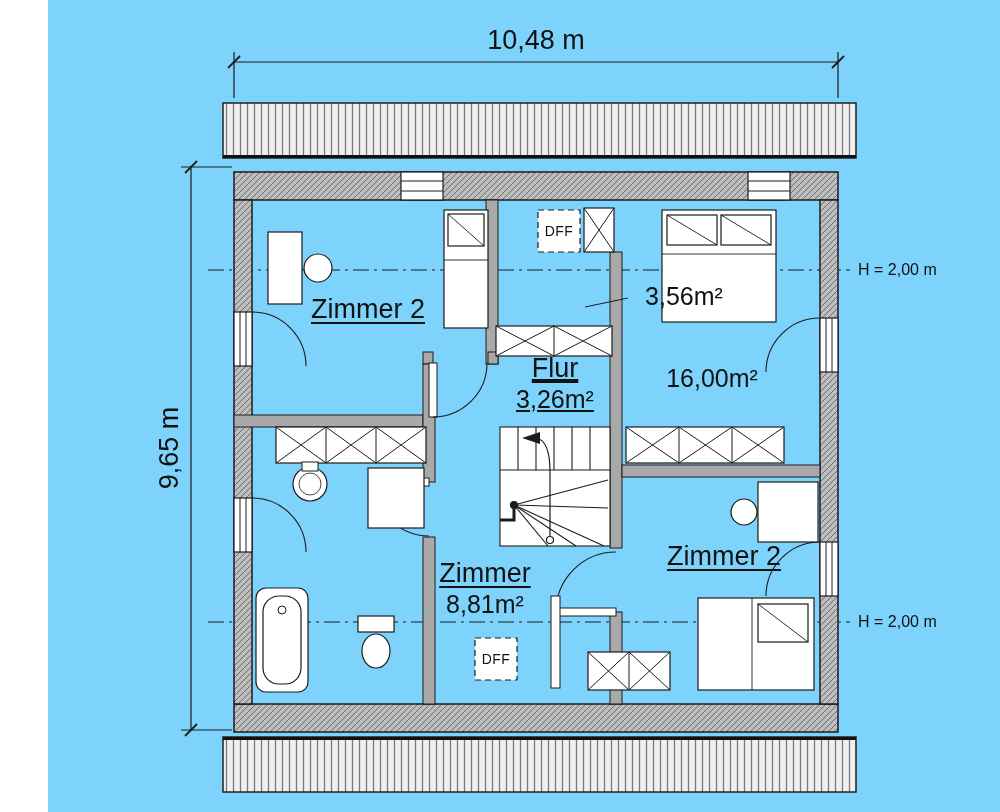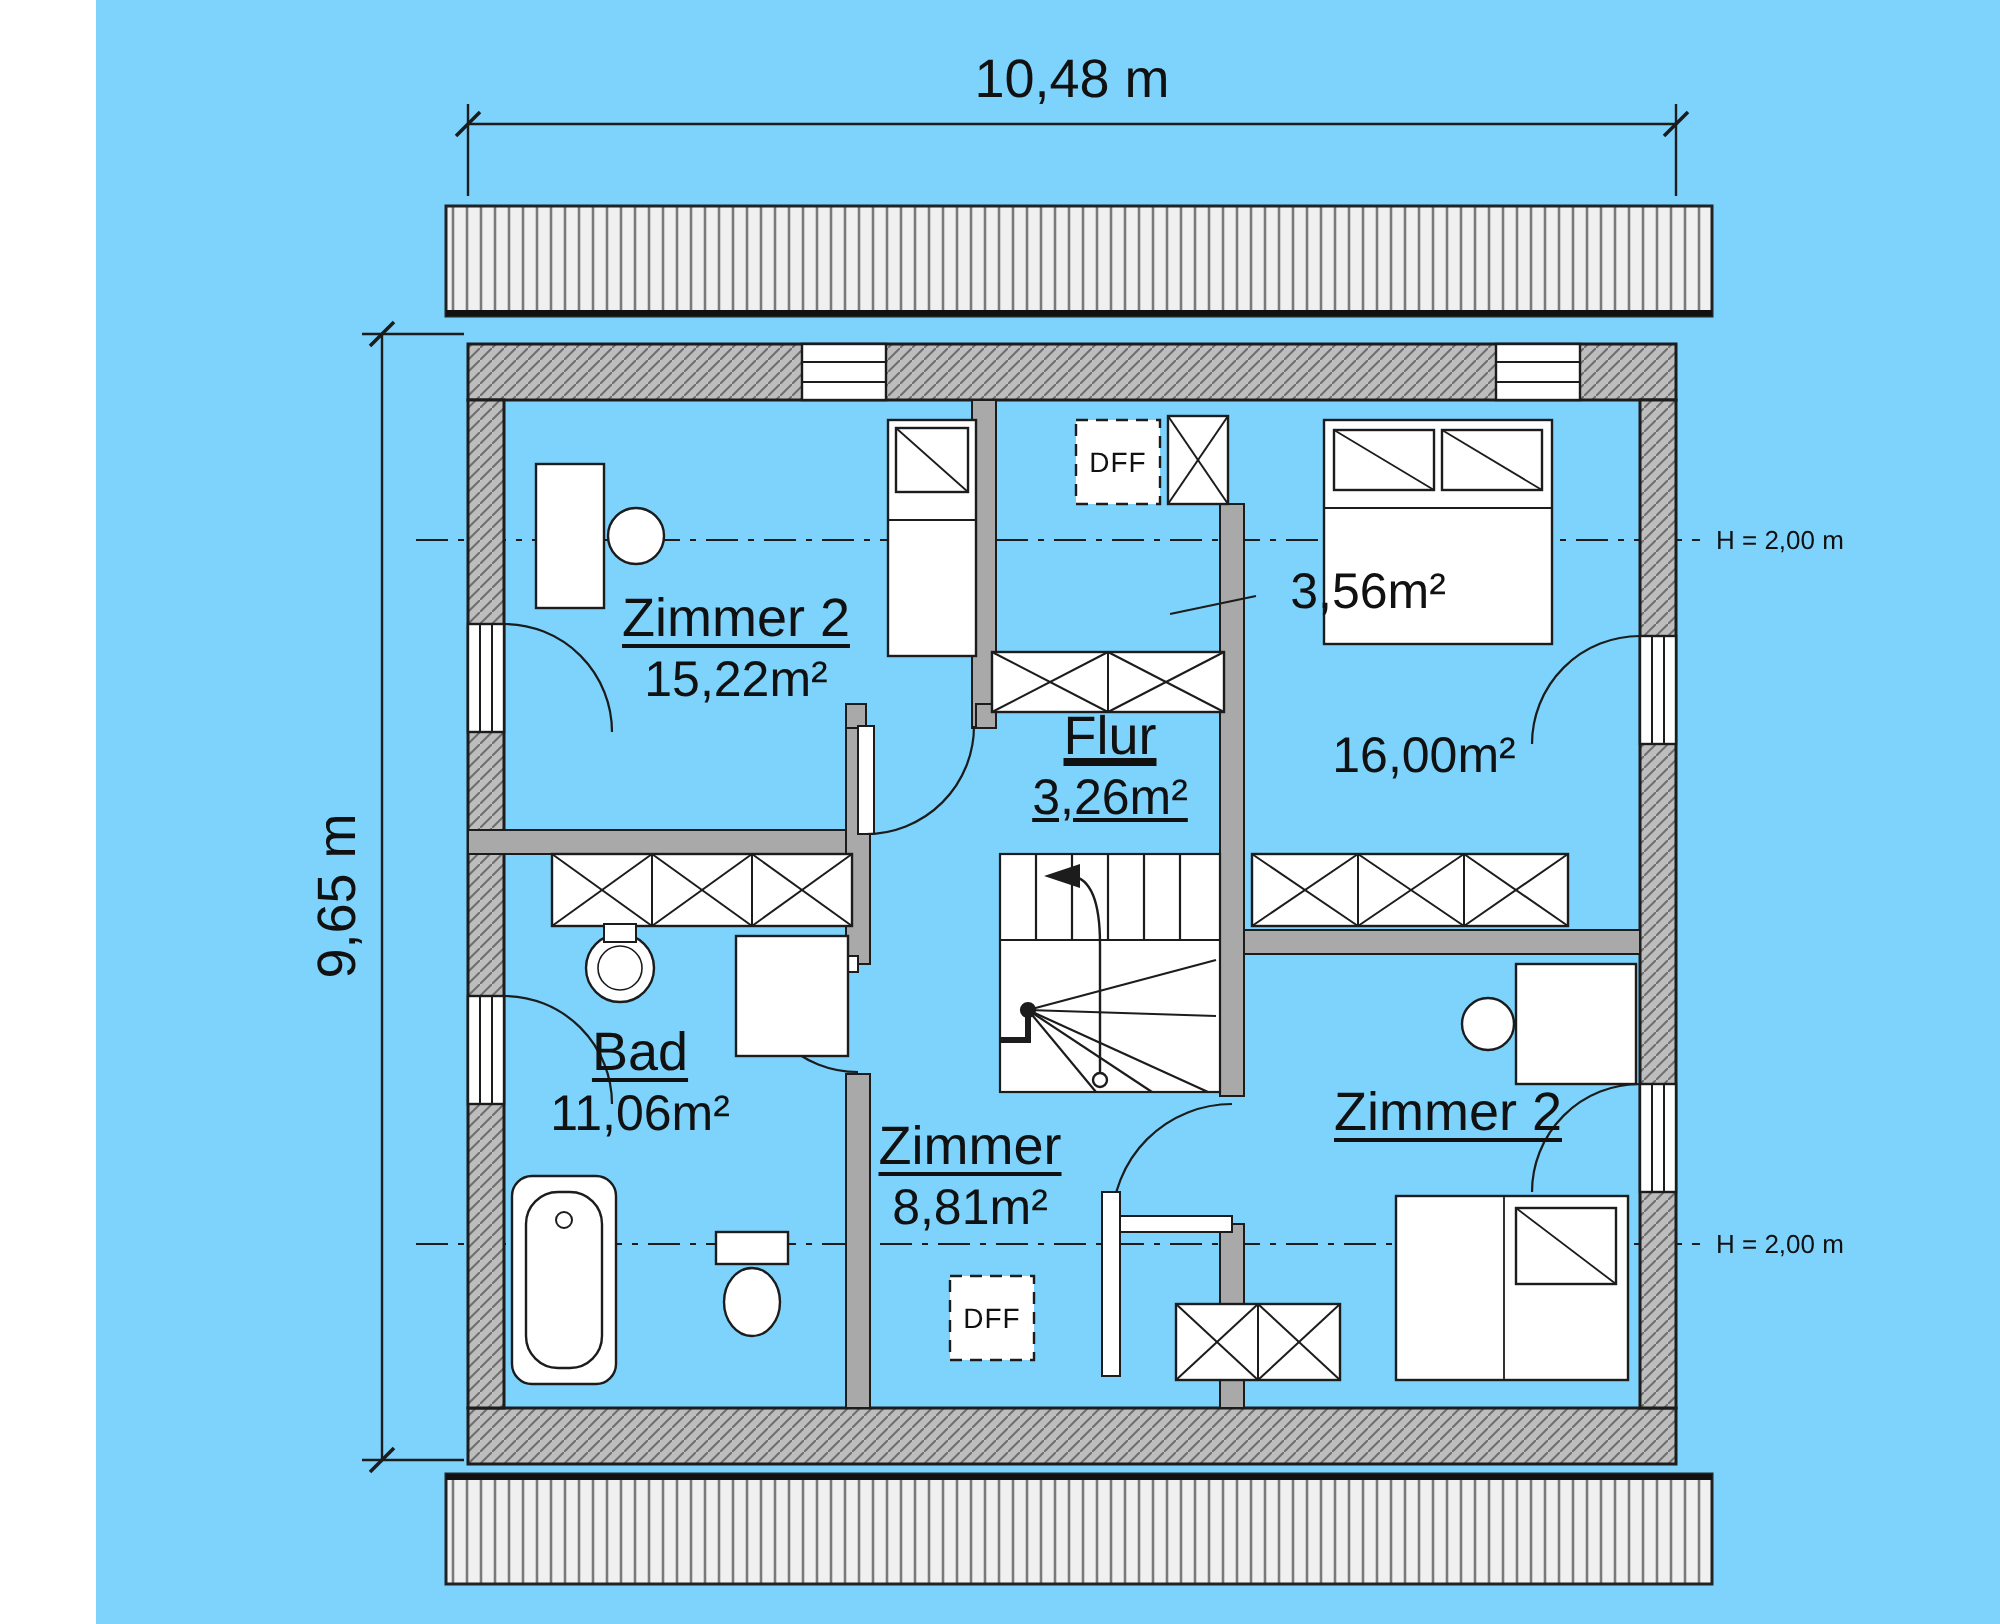--- a/index.html
+++ b/index.html
@@ -10,21 +10,21 @@
     color:#111;
   }
   .canvas { position:relative; width:1000px; height:812px; background:#7dd3fc; overflow:hidden;margin-left:48px; }
   .canvas svg { position:absolute; left:0; top:0; }
   .label { position:absolute; white-space:nowrap; }
   .room  { transform:translateX(-50%); text-align:center; line-height:1.18; }
   .room-name { font-size:27px; text-decoration:underline; text-underline-offset:4px; }
   .room-area { font-size:25px; }
   .dim   { font-size:27px; transform:translate(-50%,-50%); }
   .dim-v { font-size:27px; transform:translate(-50%,-50%) rotate(-90deg); }
-  .hmark { font-size:13px; transform:translateY(-50%); }
+  .hmark { font-size:16px; transform:translateY(-50%); }
   .dff   { font-size:14px; transform:translate(-50%,-50%); letter-spacing:0.5px; }
 </style>
 </head>
 <body>
 
 <div class="canvas">
 
   <svg width="1000" height="812" viewBox="0 0 1000 812">
     <defs>
       <pattern id="roofHatch" width="7" height="8" patternUnits="userSpaceOnUse">
@@ -263,36 +263,31 @@
   </svg>
 
   <div class="label dim" style="left:488px; top:40px;">10,48 m</div>
   <div class="label dim-v" style="left:121px; top:448px;">9,65 m</div>
 
   <div class="label hmark" style="left:810px; top:270px;">H = 2,00 m</div>
   <div class="label hmark" style="left:810px; top:622px;">H = 2,00 m</div>
 
   <div class="label room" style="left:320px; top:294px;text-align:center;">
     <div class="room-name">Zimmer 2</div>
-    <div class="room-area">15,22m²</div>
   </div>
   <div class="label room" style="left:636px; top:282px;">
     <div class="room-area">3,56m²</div>
   </div>
   <div class="label room" style="left:507px; top:353px;text-decoration:underline;">
     <div class="room-name">Flur</div>
     <div class="room-area">3,26m²</div>
   </div>
   <div class="label room" style="left:664px; top:364px;">
     <div class="room-area">16,00m²</div>
   </div>
-  <div class="label room" style="left:272px; top:511px;">
-    <div class="room-name">Bad</div>
-    <div class="room-area">11,06m²</div>
-  </div>
   <div class="label room" style="left:437px; top:558px;">
     <div class="room-name">Zimmer</div>
     <div class="room-area">8,81m²</div>
   </div>
   <div class="label room" style="left:676px; top:541px;">
     <div class="room-name">Zimmer 2</div>
   </div>
 
   <div class="label dff" style="left:511px; top:231px;">DFF</div>
   <div class="label dff" style="left:448px; top:659px;">DFF</div>

